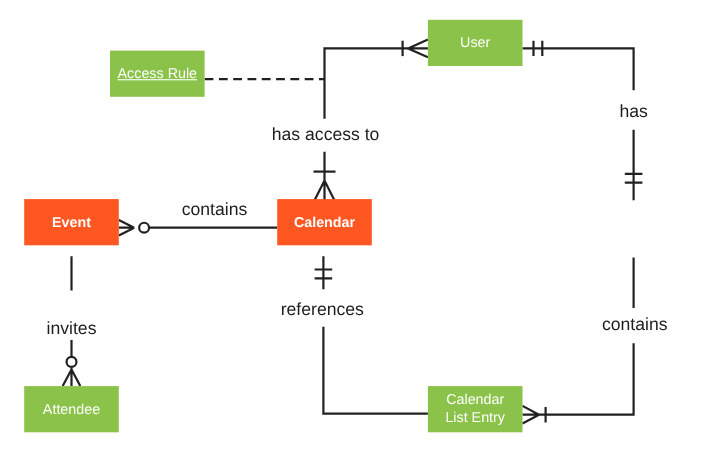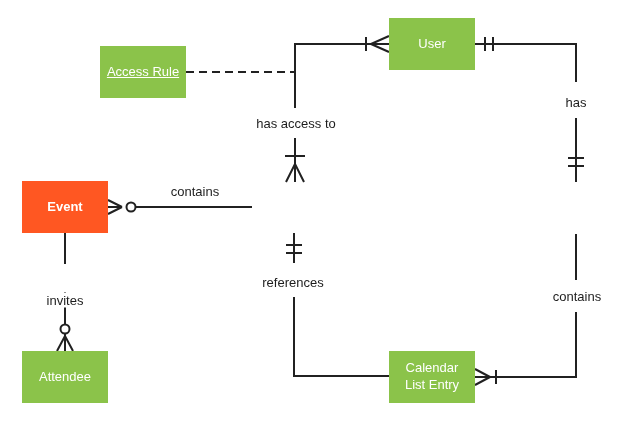--- a/index.html
+++ b/index.html
@@ -8,35 +8,35 @@
     width:642px;height:423px;
     background:#fff;
     font-family:"Liberation Sans",sans-serif;
     overflow:hidden;
   }
   .wires{position:absolute;left:0;top:0;}
   .wires path{stroke:#212121;stroke-width:2;fill:none;}
   .wires circle{stroke:#212121;stroke-width:2;fill:#fff;}
   .entity{
     position:absolute;
-    width:86px;height:52px;
+    width:86px;height:42px;
     display:flex;align-items:center;justify-content:center;
     text-align:center;
     color:#fff;
     font-size:13px;line-height:1.3;
     padding:0 5px;box-sizing:border-box;
   }
   .entity--orange{background:#FF5722;font-weight:700;}
   .entity--green{background:#8BC34A;font-weight:400;}
   .edge-label{
     position:absolute;
     transform:translate(-50%,-50%);
     background:#fff;
     padding:0 3px;
-    font-size:13px;
+    font-size:16px;
     color:#1d1d1d;
     white-space:nowrap;
   }
 </style>
 </head>
 <body>
 
 <div class="diagram">
 
   <svg class="wires" width="642" height="423" viewBox="0 0 642 423" xmlns="http://www.w3.org/2000/svg">
@@ -88,20 +88,23 @@
   </div>
 
   <div class="entity entity--green" style="left:100px;top:46px;text-decoration:underline;">
     <span>Access Rule</span>
   </div>
 
   <div class="entity entity--green" style="left:389px;top:18px;">
     <span>User</span>
   </div>
 
+  <div class="entity entity--orange" style="left:252px;top:181px;">
+    <span>Calendar</span>
+  </div>
 
 
   <div class="entity entity--green" style="left:22px;top:351px;justify-content:center;">
     <span>Attendee</span>
   </div>
 
   <div class="entity entity--green" style="left:389px;top:351px;justify-content:flex-end;">
     <span>Calendar List Entry</span>
   </div>
 

